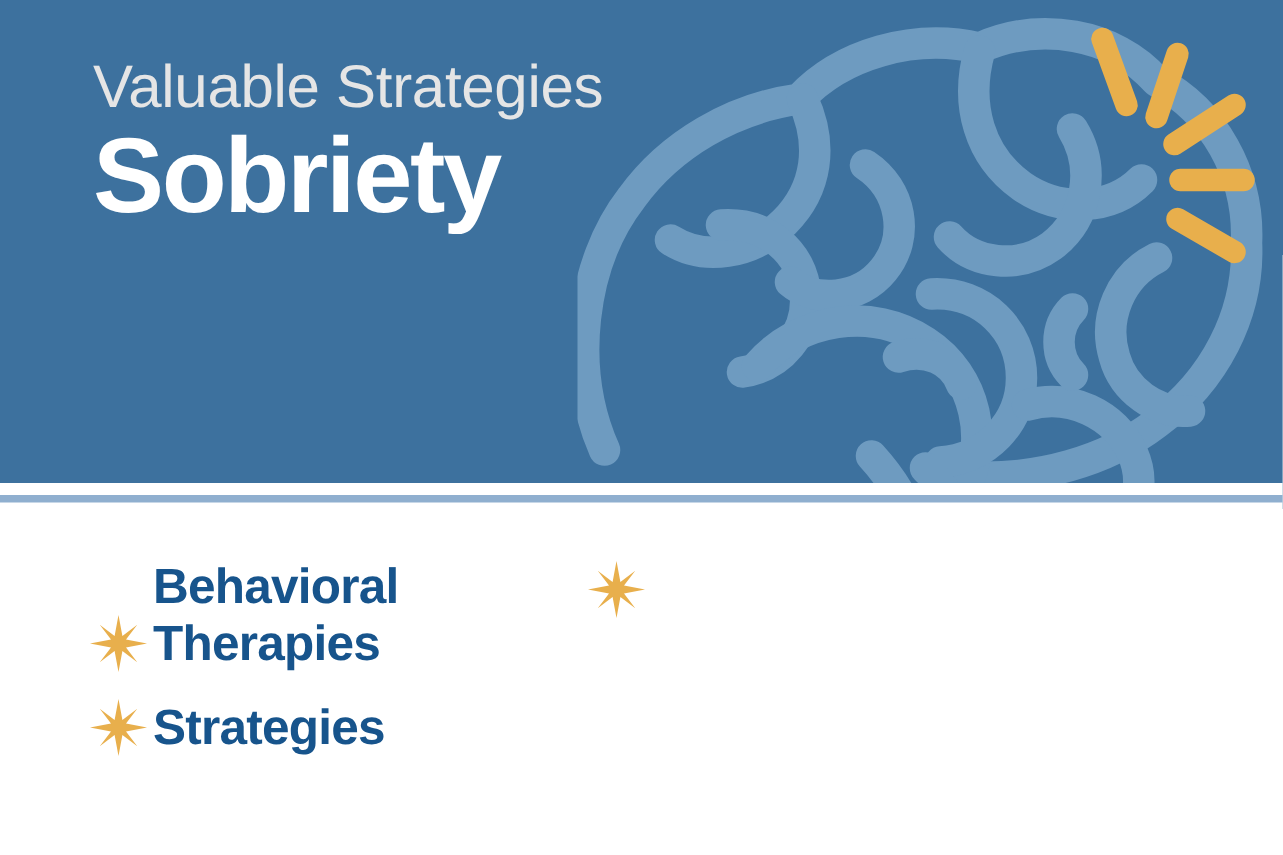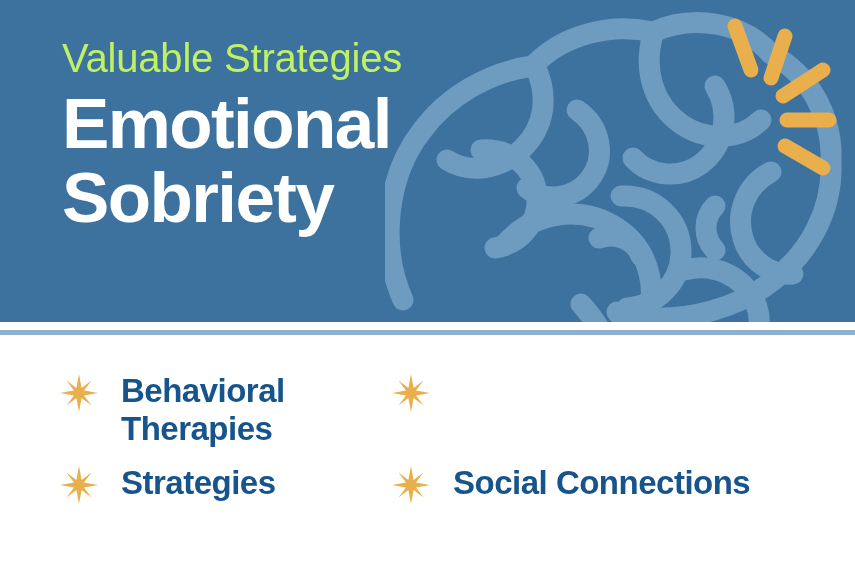--- a/index.html
+++ b/index.html
@@ -16,40 +16,40 @@
     position:absolute; left:0; top:0; width:855px; height:322px;
     background:#3d719e; overflow:hidden;
   }
   #brain-art { position:absolute; right:0; top:0; width:470px; height:340px; }
   #rays-art  { position:absolute; right:12px; top:8px; width:130px; height:200px; }
 
   #title-block {
     position:absolute; left:62px; top:36px; width:500px; z-index:3;
   }
   .t-light {
-    font-size:40px; line-height:45px; font-weight:400; color:#bef264;
+    font-size:40px; line-height:45px; font-weight:400; color:#e5e5e5;
     letter-spacing:-0.2px; white-space:nowrap;
   }
   .t-heavy {
     font-size:71px; line-height:74px; font-weight:700; color:#ffffff;
     letter-spacing:-1.6px; white-space:nowrap;
   }
   #t-heavy-1 { margin-top:6px; }
 
   
   #divider-rule {
     position:absolute; left:0; top:330px; width:855px; height:5px;
     background:#8fafcf;
   }
 
   
   #bullets {
     position:absolute; left:0; top:360px; width:855px; height:180px;
   }
-  .b-row { position:absolute; display:flex; align-items:flex-start;gap:19px; }
+  .b-row { position:absolute; display:flex; align-items:flex-end; }
   .b-star {
     flex:0 0 auto; width:38px; height:38px; margin-top:2px;
     position:relative;
   }
   .b-star svg { display:block; width:38px; height:38px; }
   .b-label {
     font-size:33px; line-height:38px; font-weight:700;
     color:#17548c; letter-spacing:-0.5px; white-space:pre-line;
     margin-left:4px;
   }
@@ -102,21 +102,20 @@
         <line x1="22" y1="18" x2="38" y2="62"></line>
         <line x1="64" y1="28" x2="50" y2="70" transform="translate(8,0)"></line>
         <line x1="110" y1="62" x2="70" y2="88"></line>
         <line x1="116" y1="112" x2="74" y2="112"></line>
         <line x1="110" y1="160" x2="72" y2="138"></line>
       </g>
     </svg>
 
     <div id="title-block">
       <div class="t-light">Valuable Strategies</div>
-      <div class="t-heavy" id="t-heavy-1">Emotional</div>
       <div class="t-heavy">Sobriety</div>
     </div>
   </div>
 
   <div id="divider-rule"></div>
 
   <div id="bullets">
 
     <div class="b-row" id="row-0">
       <span class="b-star">
@@ -138,23 +137,15 @@
 
     <div class="b-row" id="row-2">
       <span class="b-star">
         <svg viewBox="0 0 38 38" aria-hidden="true">
             <path fill="#e8af4c" d="M19 0 L21.6 14.0 L31.5 6.5 L24.0 16.4 L38 19 L24.0 21.6 L31.5 31.5 L21.6 24.0 L19 38 L16.4 24.0 L6.5 31.5 L14.0 21.6 L0 19 L14.0 16.4 L6.5 6.5 L16.4 14.0 Z"></path>
           </svg>
       </span>
       <span class="b-label">Strategies</span>
     </div>
 
-    <div class="b-row" id="row-3">
-      <span class="b-star">
-        <svg viewBox="0 0 38 38" aria-hidden="true">
-            <path fill="#e8af4c" d="M19 0 L21.6 14.0 L31.5 6.5 L24.0 16.4 L38 19 L24.0 21.6 L31.5 31.5 L21.6 24.0 L19 38 L16.4 24.0 L6.5 31.5 L14.0 21.6 L0 19 L14.0 16.4 L6.5 6.5 L16.4 14.0 Z"></path>
-          </svg>
-      </span>
-      <span class="b-label">Social Connections</span>
-    </div>
 
   </div>
 </div>
 
 </body></html>

